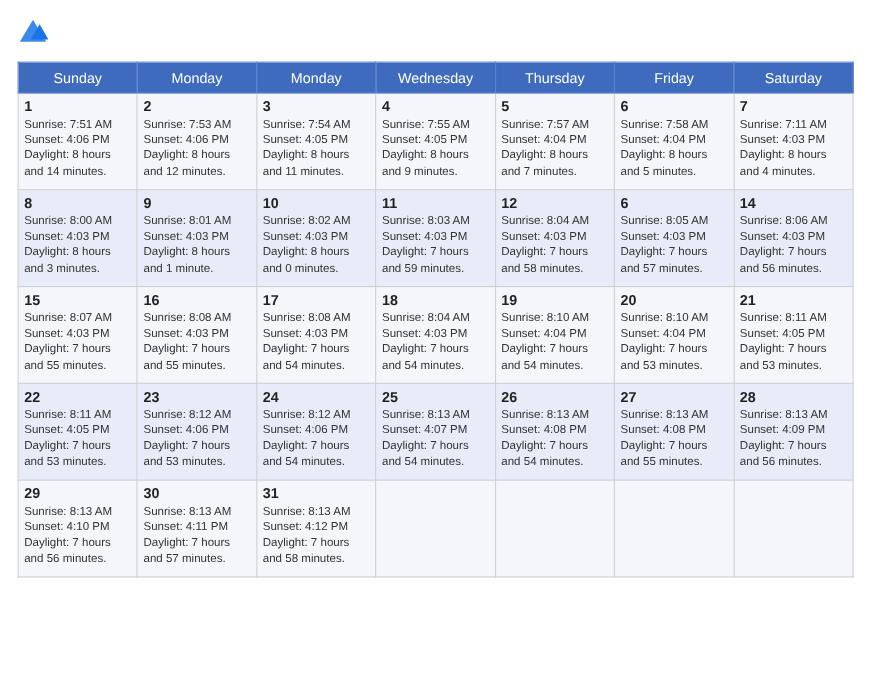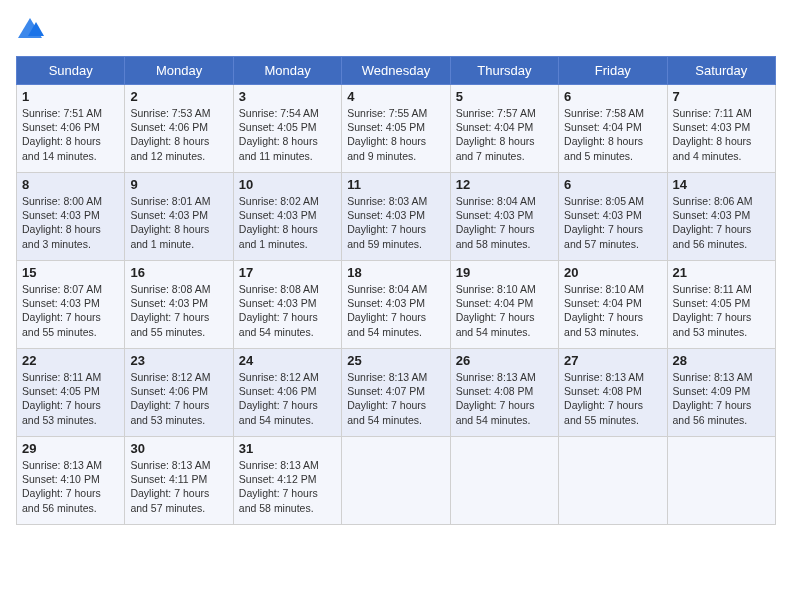--- a/index.html
+++ b/index.html
@@ -185,21 +185,21 @@
           <span class="cell-line">Sunrise: 8:01 AM</span>
           <span class="cell-line">Sunset: 4:03 PM</span>
           <span class="cell-line">Daylight: 8 hours</span>
           <span class="cell-line">and 1 minute.</span>
         </td>
         <td>
           <span class="day-number">10</span>
           <span class="cell-line">Sunrise: 8:02 AM</span>
           <span class="cell-line">Sunset: 4:03 PM</span>
           <span class="cell-line">Daylight: 8 hours</span>
-          <span class="cell-line">and 1 minutes.</span>
+          <span class="cell-line">and 0 minutes.</span>
         </td>
         <td>
           <span class="day-number">11</span>
           <span class="cell-line">Sunrise: 8:03 AM</span>
           <span class="cell-line">Sunset: 4:03 PM</span>
           <span class="cell-line">Daylight: 7 hours</span>
           <span class="cell-line">and 59 minutes.</span>
         </td>
         <td>
           <span class="day-number">12</span>

